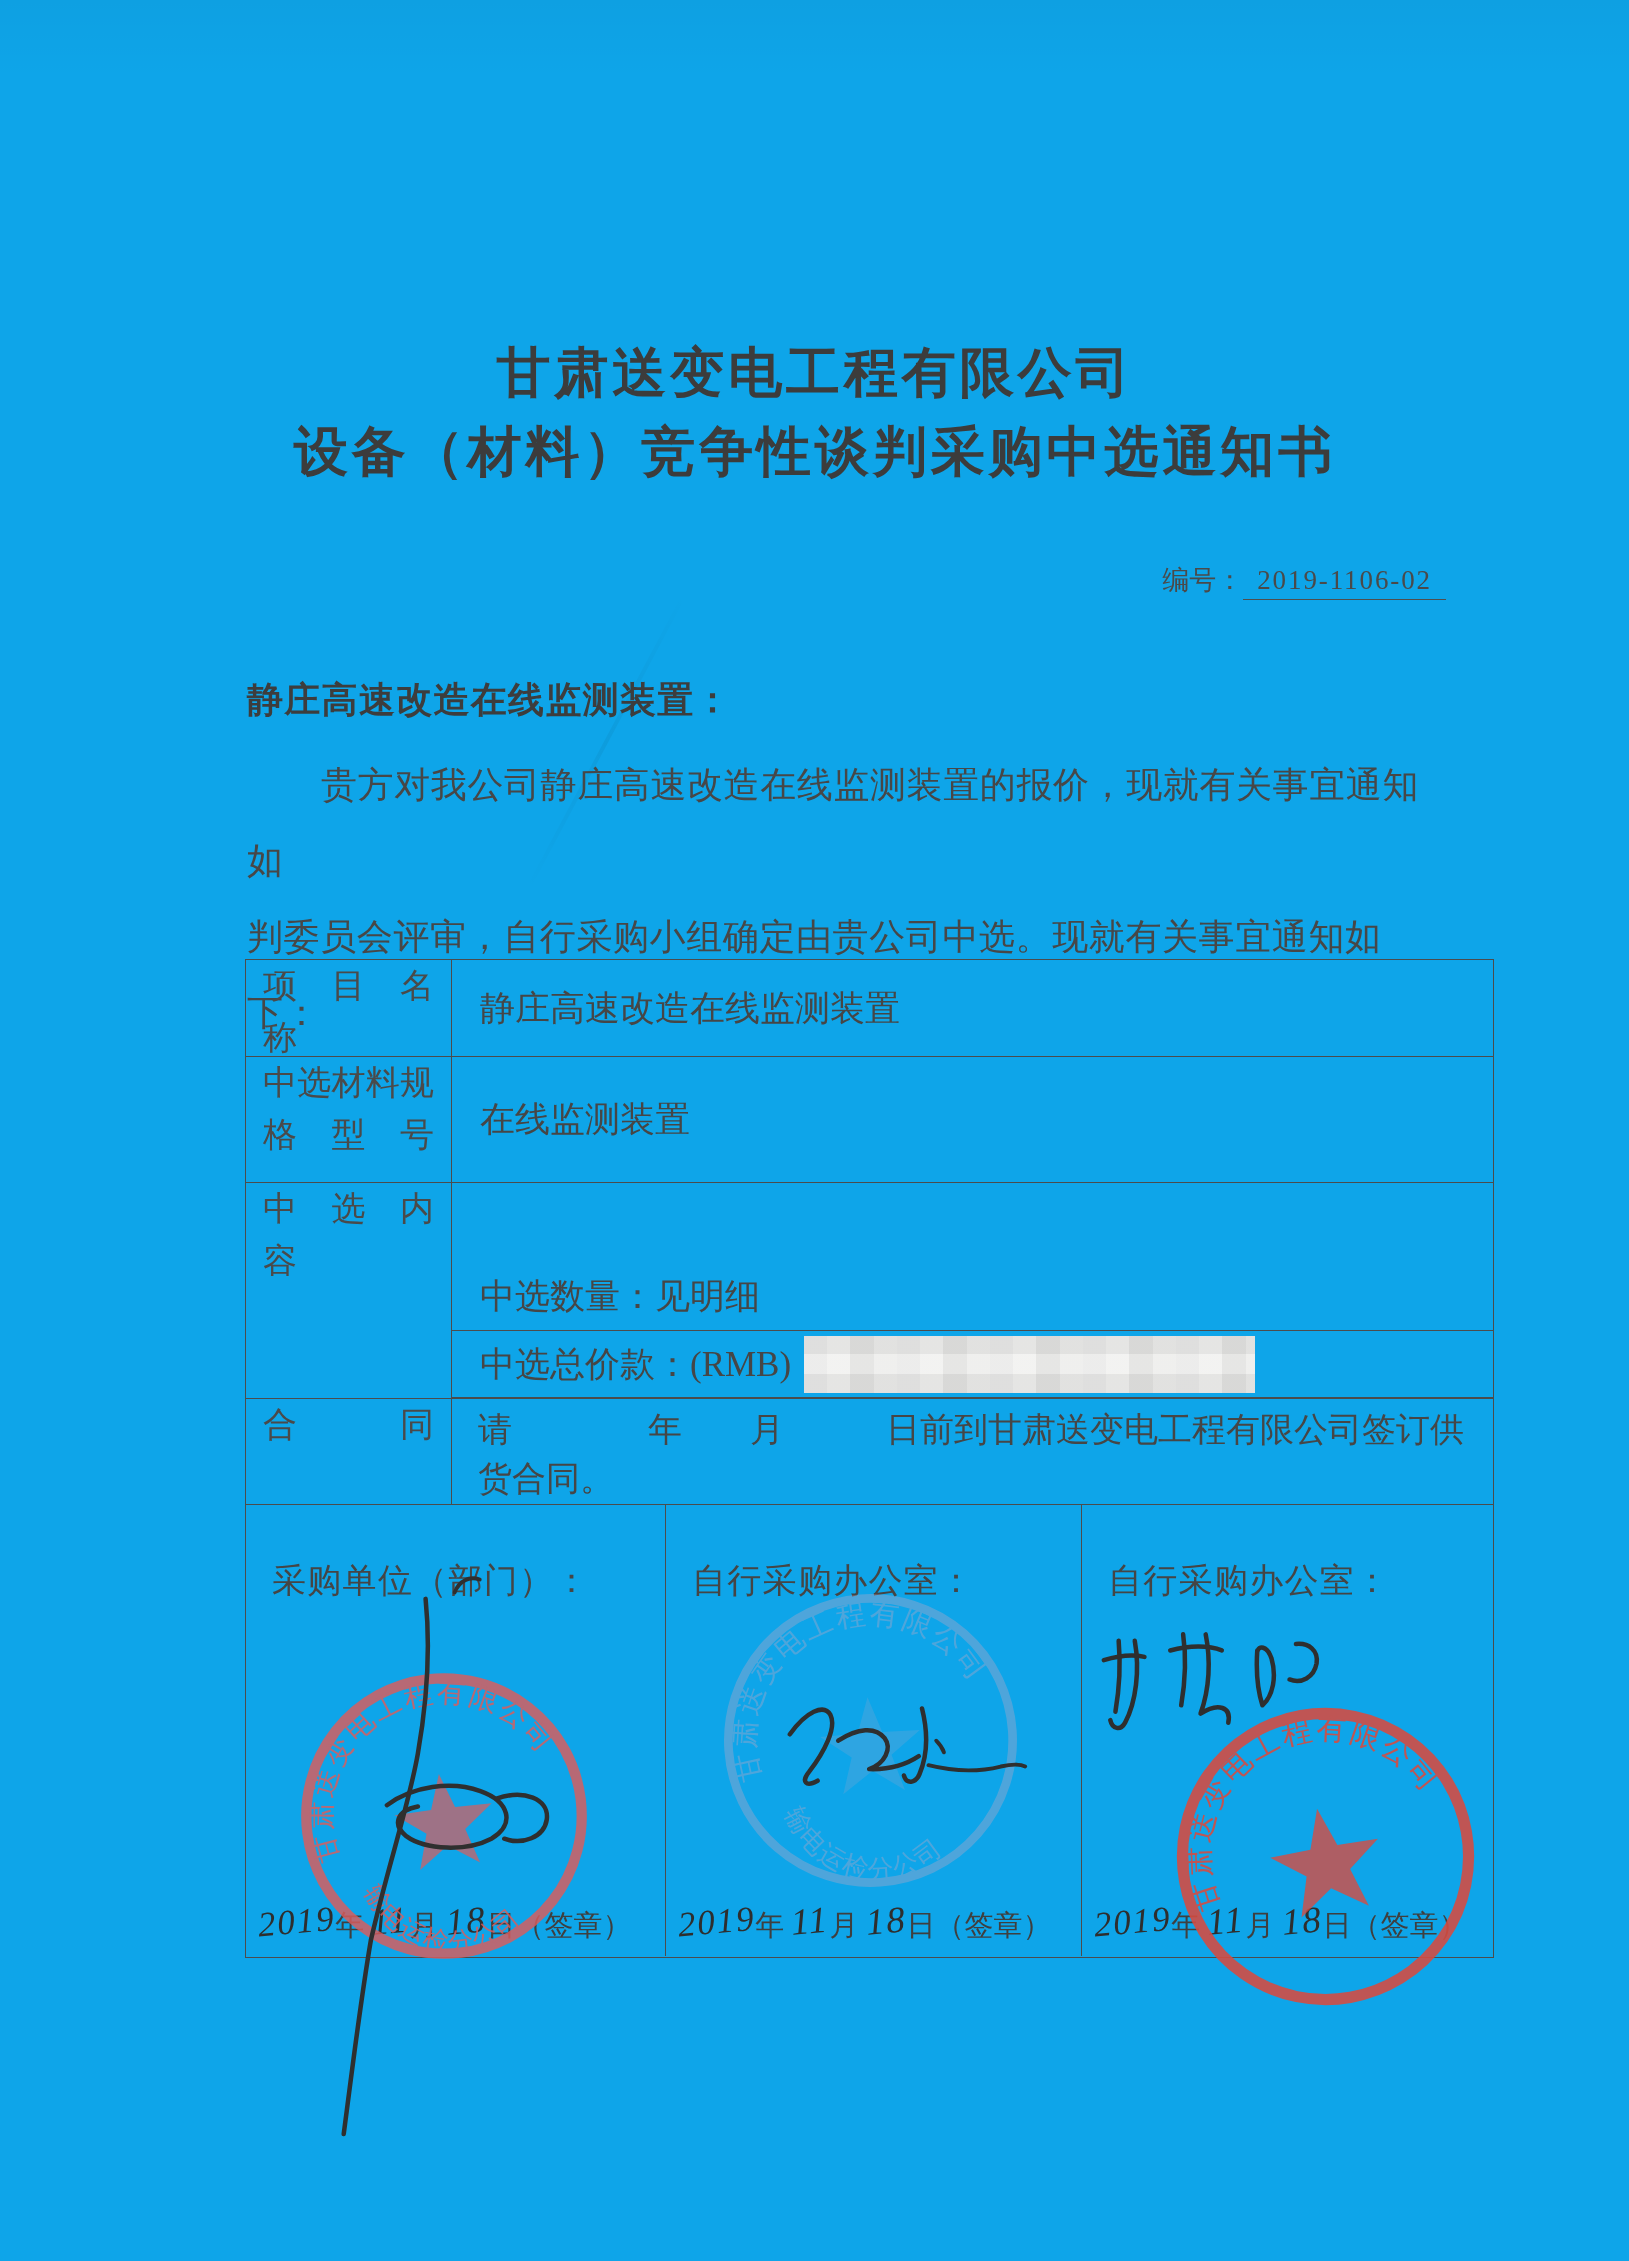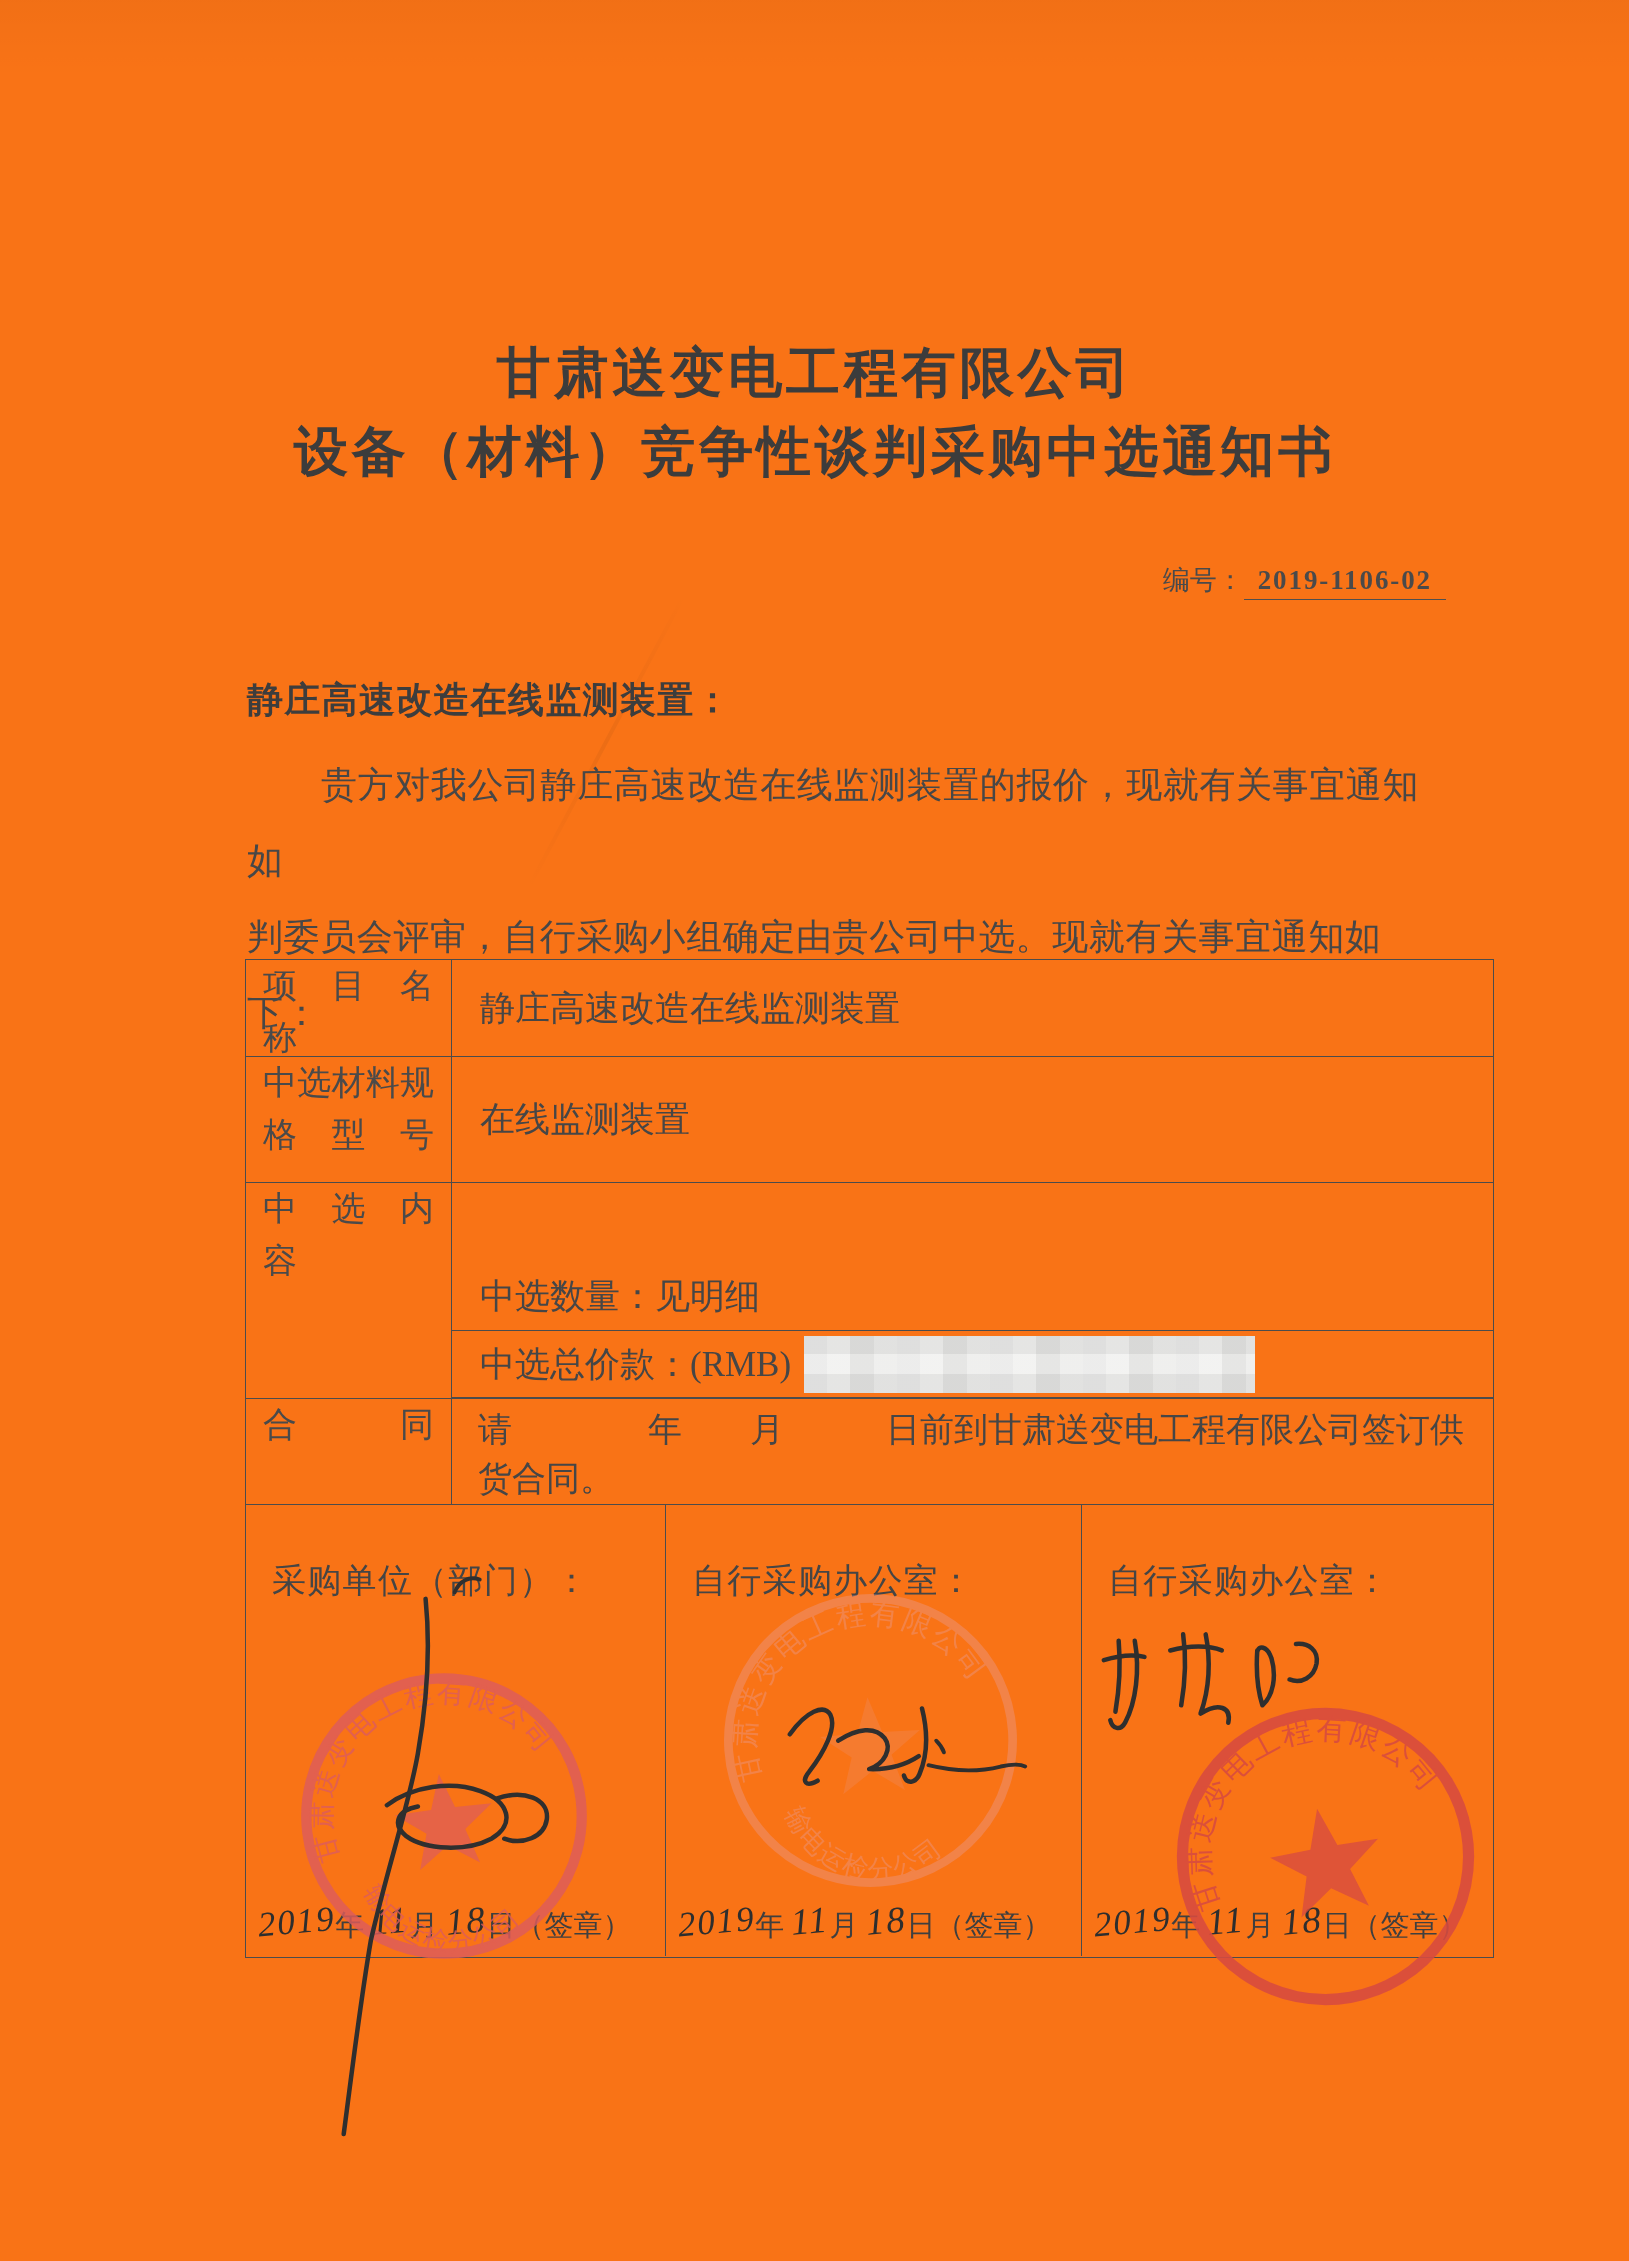--- a/index.html
+++ b/index.html
@@ -1,19 +1,19 @@
 <!DOCTYPE html>
 <html style="font-size:10.3px"><head>
 <meta charset="utf-8">
 <style>
   html,body{margin:0;padding:0;background:#e8e8e6;}
   .page{
     position:relative;
     width:1630px;height:2261px;
-    background:#f97316;
+    background:#0ea5e9;
     overflow:hidden;
     font-family:"Liberation Serif","DejaVu Serif",serif;
     color:#444;
   }
   
   .crease{
     position:absolute;left:683px;top:593px;width:3.9px;height:335px;
     background:linear-gradient(to bottom,rgba(0,0,0,0),rgba(0,0,0,0.05),rgba(0,0,0,0));
     transform:rotate(28deg);transform-origin:top left;
   }
@@ -28,21 +28,20 @@
     font-size:54px;line-height:79px;letter-spacing:3.9px;
   }
   .doc-no{
     position:absolute;top:562px;right:184px;
     font-size:27px;color:#4a4a4a;white-space:nowrap;
   }
   .doc-no .num{
     display:inline-block;padding:0 14px 2.6px 14px;
     border-bottom:1.9px solid #4f4f4f;
     letter-spacing:1.9px;
-    font-weight:bold;
   }
   .salutation{
     position:absolute;left:247px;top:676px;
     font-size:36px;font-weight:bold;color:#3d3d3d;letter-spacing:1.3px;
   }
   .body-par{
     position:absolute;left:247px;top:747px;width:1180px;
     font-size:36px;line-height:76px;letter-spacing:0.6px;color:#474747;
   }
   .body-par .bl{display:block;}

